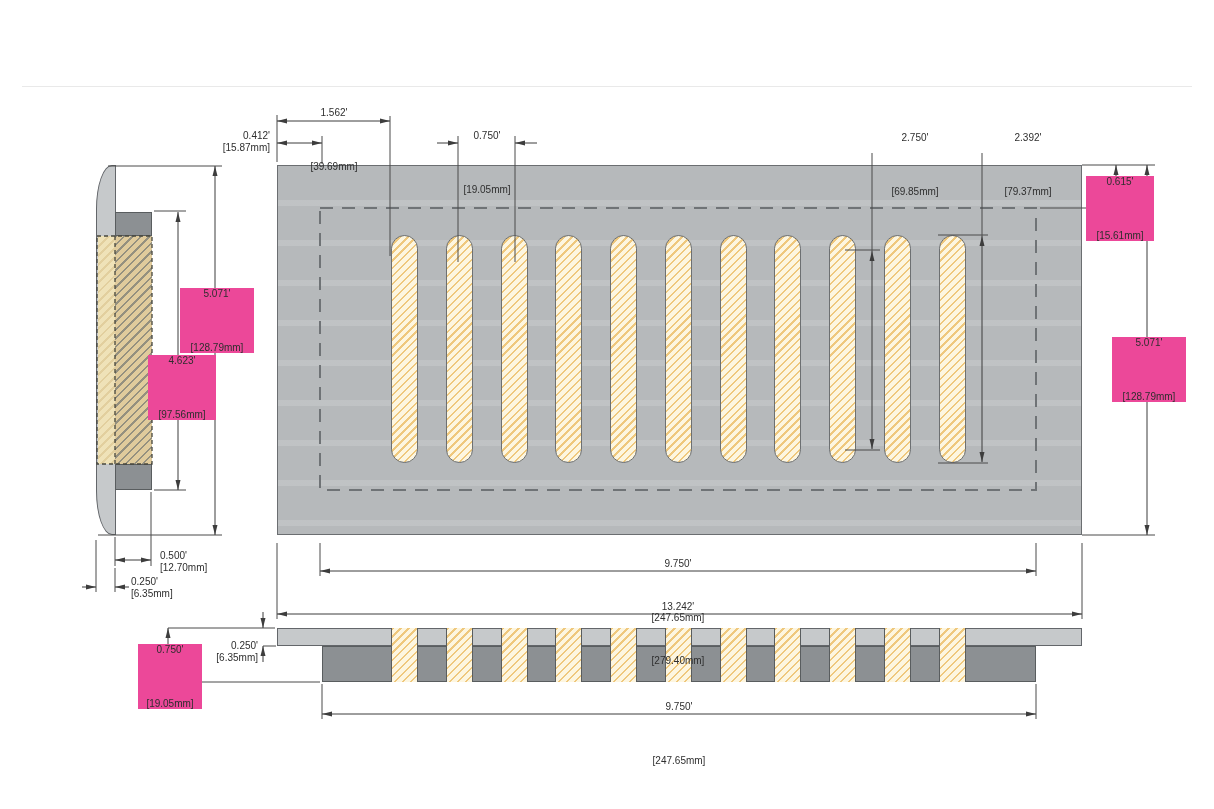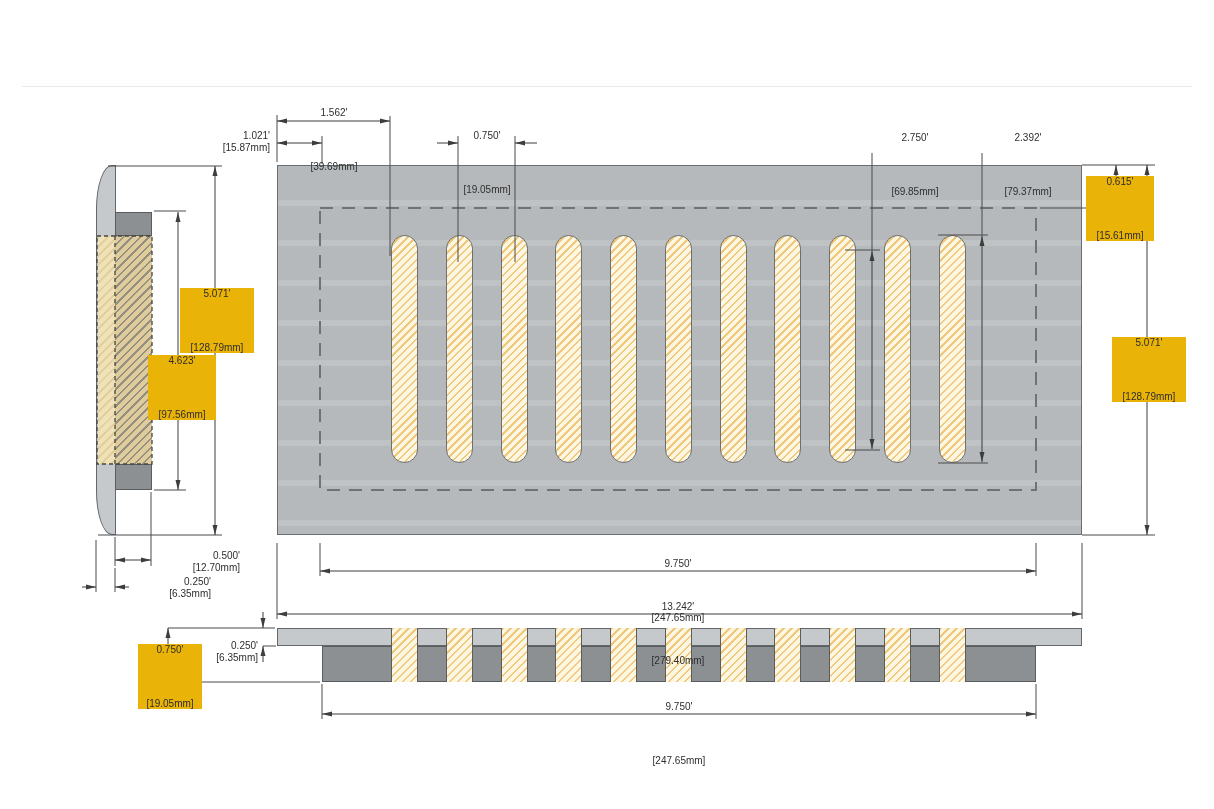--- a/index.html
+++ b/index.html
@@ -19,22 +19,22 @@
   .hatch-box-side{background:repeating-linear-gradient(135deg,#94907f 0 1.7px,#e0cb9c 1.7px 6px);z-index:2;}
   .hatch-plate-side{background:repeating-linear-gradient(135deg,#e2cf9e 0 2px,#efe2b8 2px 6.5px);z-index:2;}
   .side-strip{background:#c6c9cb;border:1.5px solid #63666a;box-sizing:border-box;
     border-top-left-radius:16px 44px;border-bottom-left-radius:16px 44px;z-index:1;}
   
   .dim{position:absolute;display:flex;flex-direction:column;gap:2px;z-index:6;
        color:#2e2e2e;font-size:10px;line-height:10px;white-space:nowrap;}
   .dim .mm{font-size:10px;line-height:9px;}
   .dim.c{align-items:center;gap:44px;}
   .dim.r{align-items:flex-end;}
-  .dim.l{align-items:flex-end;}
-  .dim.bg{background:#eab308;padding:1px 2px;}
+  .dim.l{align-items:flex-start;}
+  .dim.bg{background:#ec4899;padding:1px 2px;}
   svg.linework{position:absolute;left:0;top:0;z-index:4;pointer-events:none;}
   .topline{position:absolute;left:22px;top:86px;width:1170px;height:1px;background:#e9e9e9;z-index:0;}
 </style>
 </head>
 <body>
 
 <div id="canvas">
   <div class="topline"></div>
 
   <div>
@@ -156,21 +156,21 @@
       <line x1="263" y1="662" x2="263" y2="646" marker-end="url(#mE)"></line>
       <line x1="322" y1="714" x2="1036" y2="714" marker-start="url(#mS)" marker-end="url(#mE)"></line>
     </g>
   </svg>
 
   <div class="dim c" style="left:294px;top:108px;width:80px;">
     <span>1.562'</span>
     <span class="mm">[39.69mm]</span>
   </div>
   <div class="dim r" style="left:190px;top:131px;width:80px;">
-    <span>1.021'</span>
+    <span>0.412'</span>
     <span class="mm">[15.87mm]</span>
   </div>
   <div class="dim c" style="left:447px;top:131px;width:80px;">
     <span>0.750'</span>
     <span class="mm">[19.05mm]</span>
   </div>
   <div class="dim c" style="left:875px;top:133px;width:80px;">
     <span>2.750'</span>
     <span class="mm">[69.85mm]</span>
   </div>

